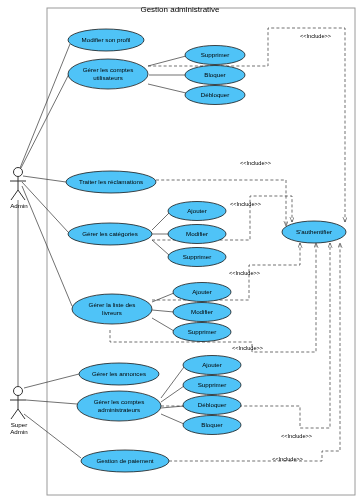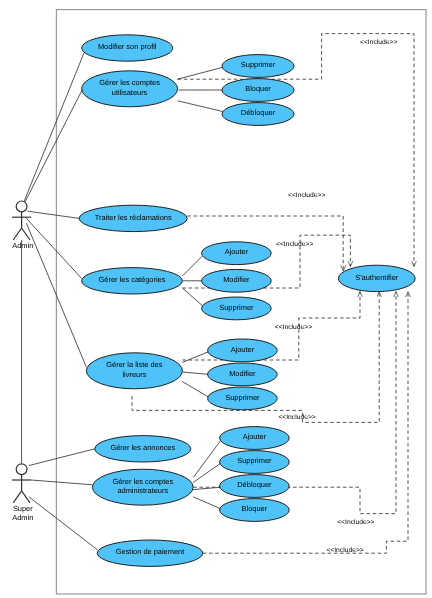--- a/index.html
+++ b/index.html
@@ -143,20 +143,21 @@
         <ellipse cx="119" cy="406" rx="42" ry="15" fill="#4FC3F7" stroke="#1a1a1a" stroke-width="0.8"></ellipse>
         <ellipse cx="212" cy="365" rx="29" ry="9.5" fill="#4FC3F7" stroke="#1a1a1a" stroke-width="0.8"></ellipse>
         <ellipse cx="212" cy="385" rx="29" ry="9.5" fill="#4FC3F7" stroke="#1a1a1a" stroke-width="0.8"></ellipse>
         <ellipse cx="212" cy="405" rx="29" ry="9.5" fill="#4FC3F7" stroke="#1a1a1a" stroke-width="0.8"></ellipse>
         <ellipse cx="212" cy="425" rx="29" ry="9.5" fill="#4FC3F7" stroke="#1a1a1a" stroke-width="0.8"></ellipse>
         <ellipse cx="125" cy="461" rx="44" ry="11" fill="#4FC3F7" stroke="#1a1a1a" stroke-width="0.8"></ellipse>
         <ellipse cx="314" cy="232" rx="32" ry="11" fill="#4FC3F7" stroke="#1a1a1a" stroke-width="0.8"></ellipse>
       </g>
   </svg>
 
+  <div class="title-label" style="left:0;top:5px;">Gestion administrative</div>
 
   <div class="plain-label" style="left:0;top:202px;width:38px;">Admin</div>
   <div class="plain-label" style="left:0;top:421px;width:38px;">Super
 Admin</div>
 
   <div id="uc-label-layer">
       <div class="uc-label" style="left: 68px; top: 29px; width: 76px; height: 22px;">Modifier son profil</div>
       <div class="uc-label" style="left: 68px; top: 59px; width: 80px; height: 30px;">Gérer les comptes
 utilisateurs</div>
       <div class="uc-label" style="left: 185px; top: 45.5px; width: 60px; height: 19px;">Supprimer</div>

